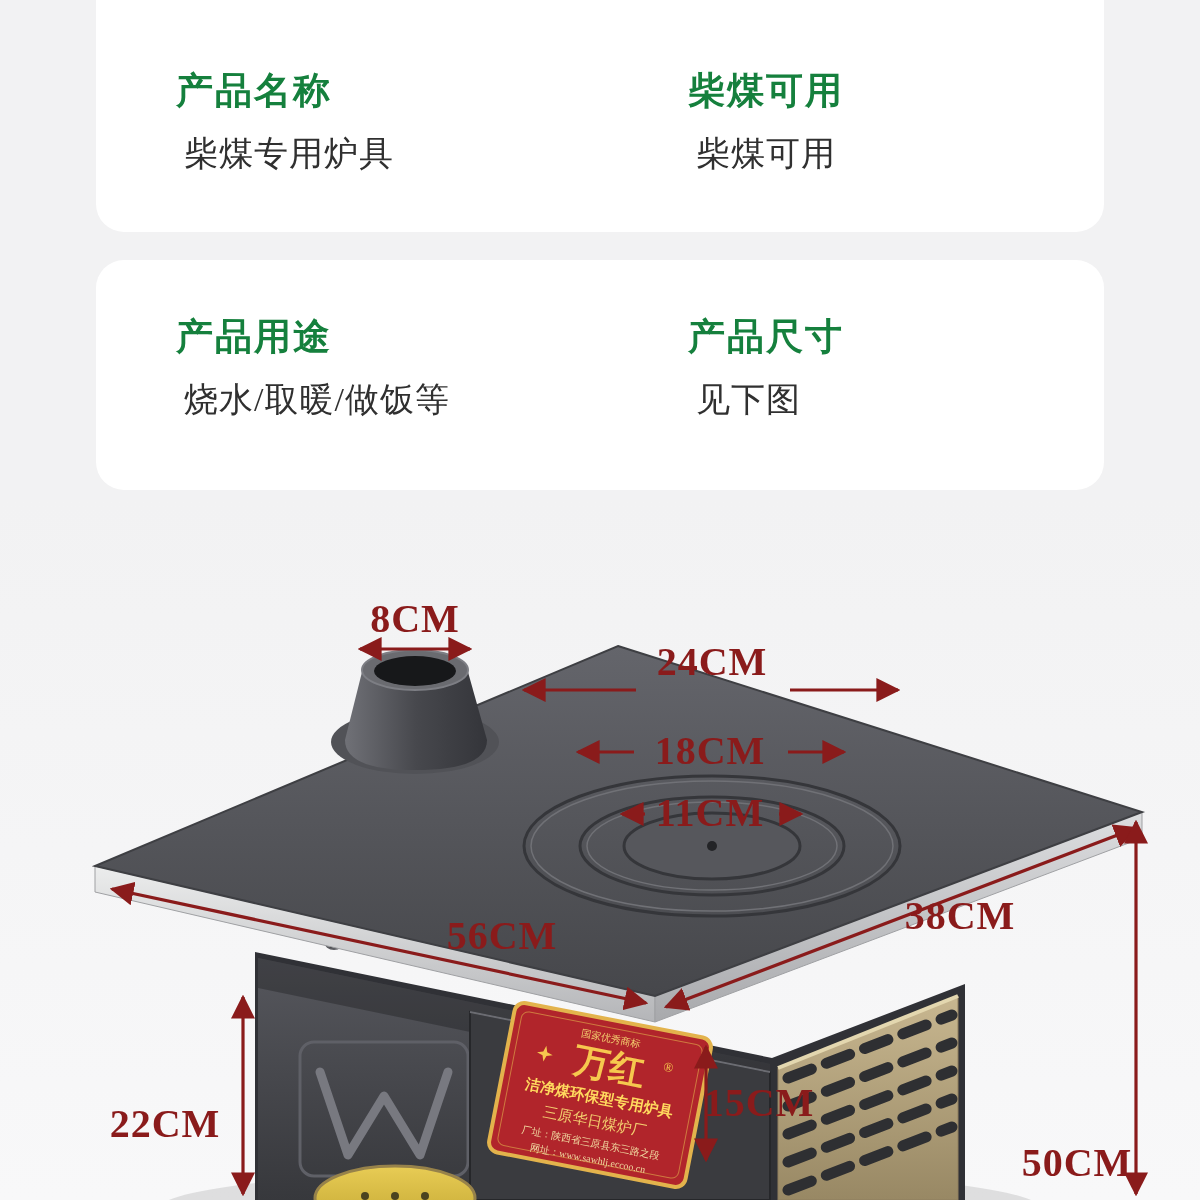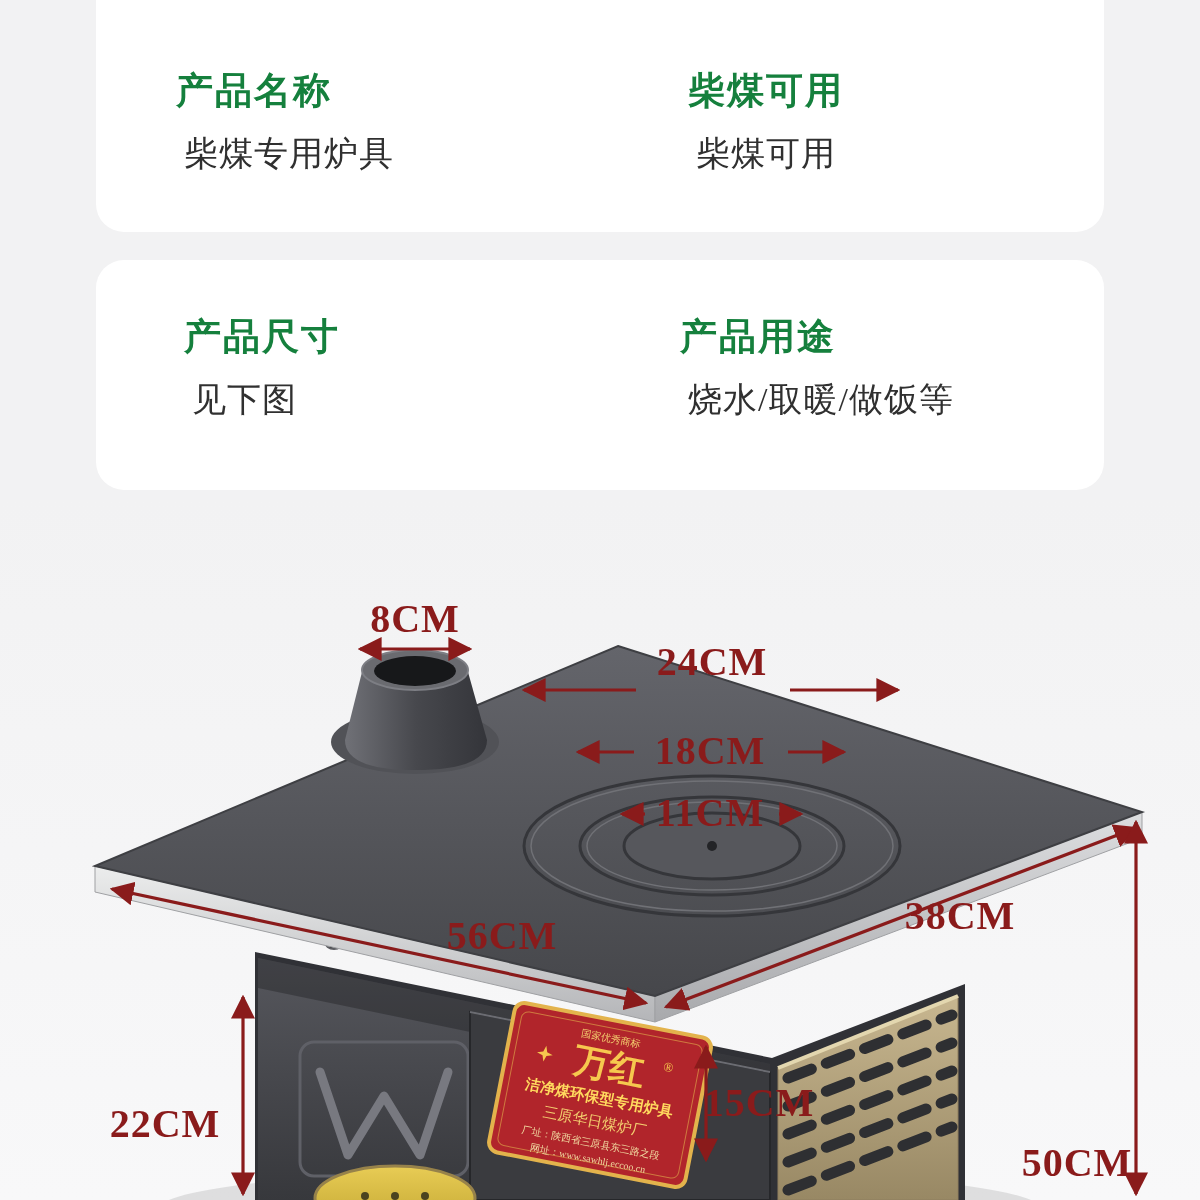--- a/index.html
+++ b/index.html
@@ -45,27 +45,27 @@
       <p class="spec-label">产品名称</p>
       <p class="spec-value">柴煤专用炉具</p>
     </div>
     <div class="cell c2">
       <p class="spec-label">柴煤可用</p>
       <p class="spec-value">柴煤可用</p>
     </div>
   </div>
 
   <div class="card row2">
+    <div class="cell c1">
+      <p class="spec-label">产品用途</p>
+      <p class="spec-value">烧水/取暖/做饭等</p>
+    </div>
     <div class="cell c2">
       <p class="spec-label">产品尺寸</p>
       <p class="spec-value">见下图</p>
-    </div>
-    <div class="cell c1">
-      <p class="spec-label">产品用途</p>
-      <p class="spec-value">烧水/取暖/做饭等</p>
     </div>
   </div>
 
   <svg class="figure-svg" viewBox="0 0 1200 1200">
     <defs>
       <linearGradient id="gBg" x1="0" y1="0" x2="0" y2="1">
         <stop offset="0" stop-color="#f2f2f3"></stop>
           <stop offset="1" stop-color="#f8f8f9"></stop>
       </linearGradient>
       <linearGradient id="gPlate" x1="0" y1="0" x2="0" y2="1">

